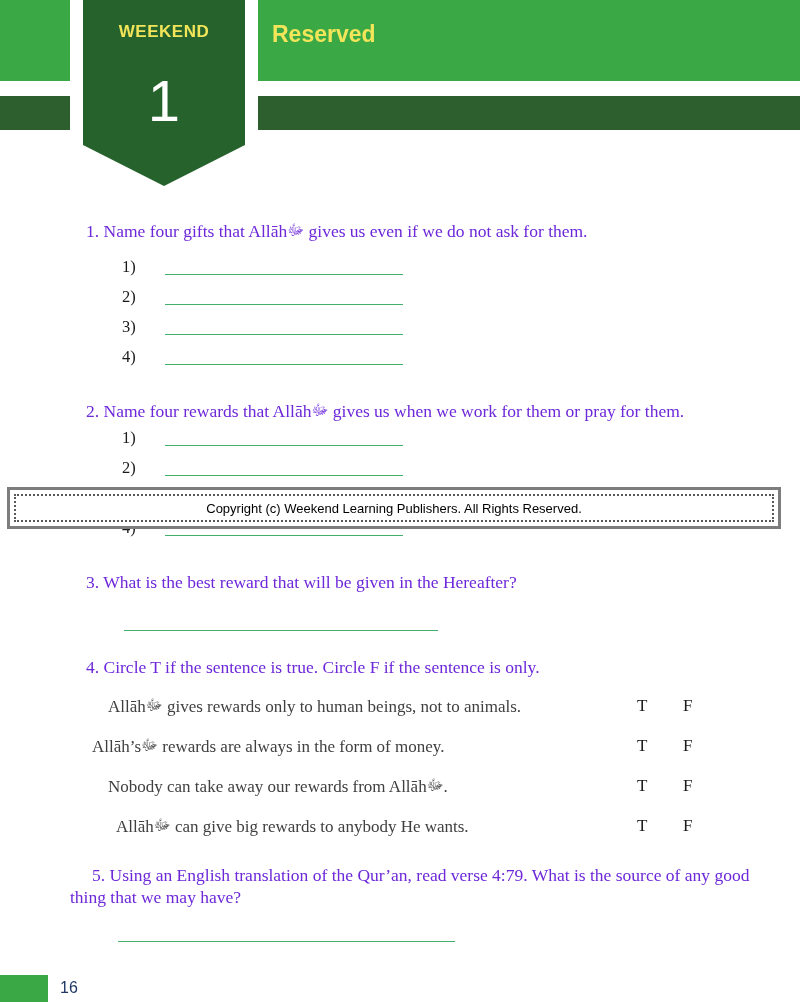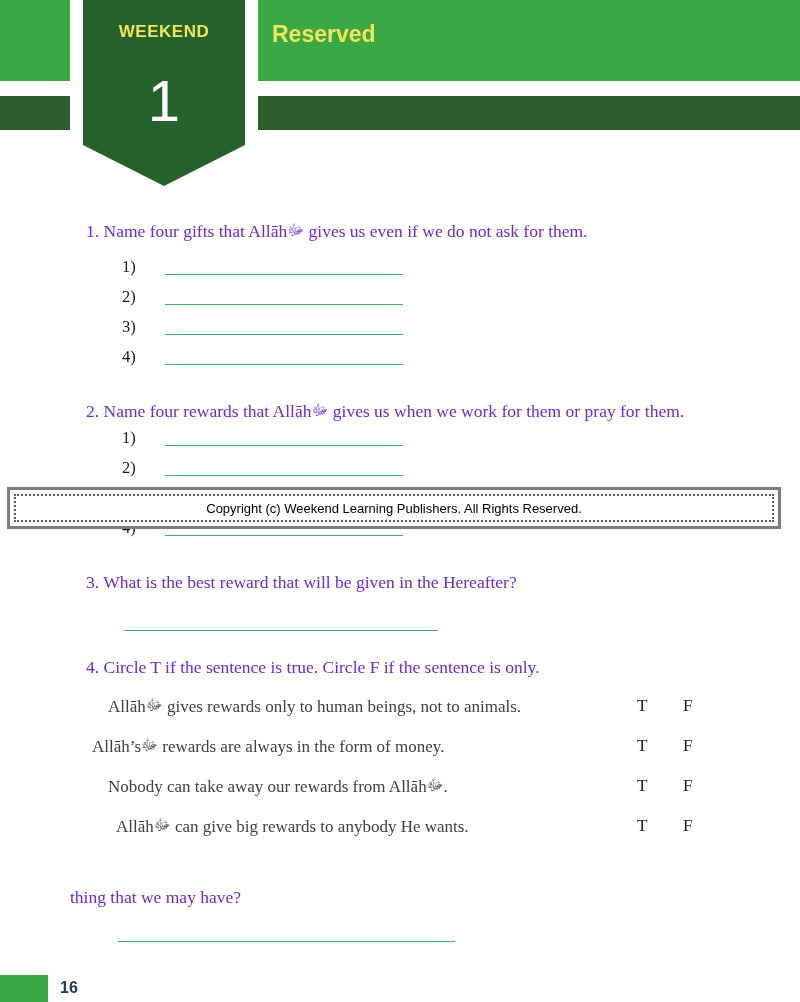--- a/index.html
+++ b/index.html
@@ -166,21 +166,21 @@
     top: 975px;
     width: 48px;
     height: 27px;
     background: #3aa845;
   }
   #footer-page {
     position: absolute;
     left: 60px;
     top: 979px;
     font-family: "Liberation Sans", "DejaVu Sans", sans-serif;
-    font-weight: bold;
+    font-weight: normal;
     font-size: 16px;
     color: #1f3864;
   }
 </style>
 </head>
 <body>
 
 <div id="header">
   <div id="hdr-left-light" class="bar-light"></div>
   <div id="hdr-left-dark" class="bar-dark"></div>
@@ -267,20 +267,24 @@
   </div>
   <span class="tf-t" style="left:637px; top:776px;">T</span>
   <span class="tf-f" style="left:683px; top:776px;">F</span>
 
   <div class="tf-stmt" style="left:108px; top:816px;margin-left:8px;">
     <span>Allāh</span><span class="allah-glyph">ﷻ</span><span> can give big rewards to anybody He wants.</span>
   </div>
   <span class="tf-t" style="left:637px; top:816px;">T</span>
   <span class="tf-f" style="left:683px; top:816px;">F</span>
 
+  <div class="q-text" style="left:92px; top:864px;">
+    <span>5.</span>
+    <span>Using an English translation of the Qur’an, read verse 4:79. What is the source of any good</span>
+  </div>
   <div class="q-text" style="left:70px; top:886px;">thing that we may have?</div>
   <div class="ans-line" style="left:118px; top:941px; width:337px;"></div>
 
 </div>
 
 <div id="copyright-banner">
   <div id="copyright-inner">
     <span id="copyright-text">Copyright (c) Weekend Learning Publishers. All Rights Reserved.</span>
   </div>
 </div>

